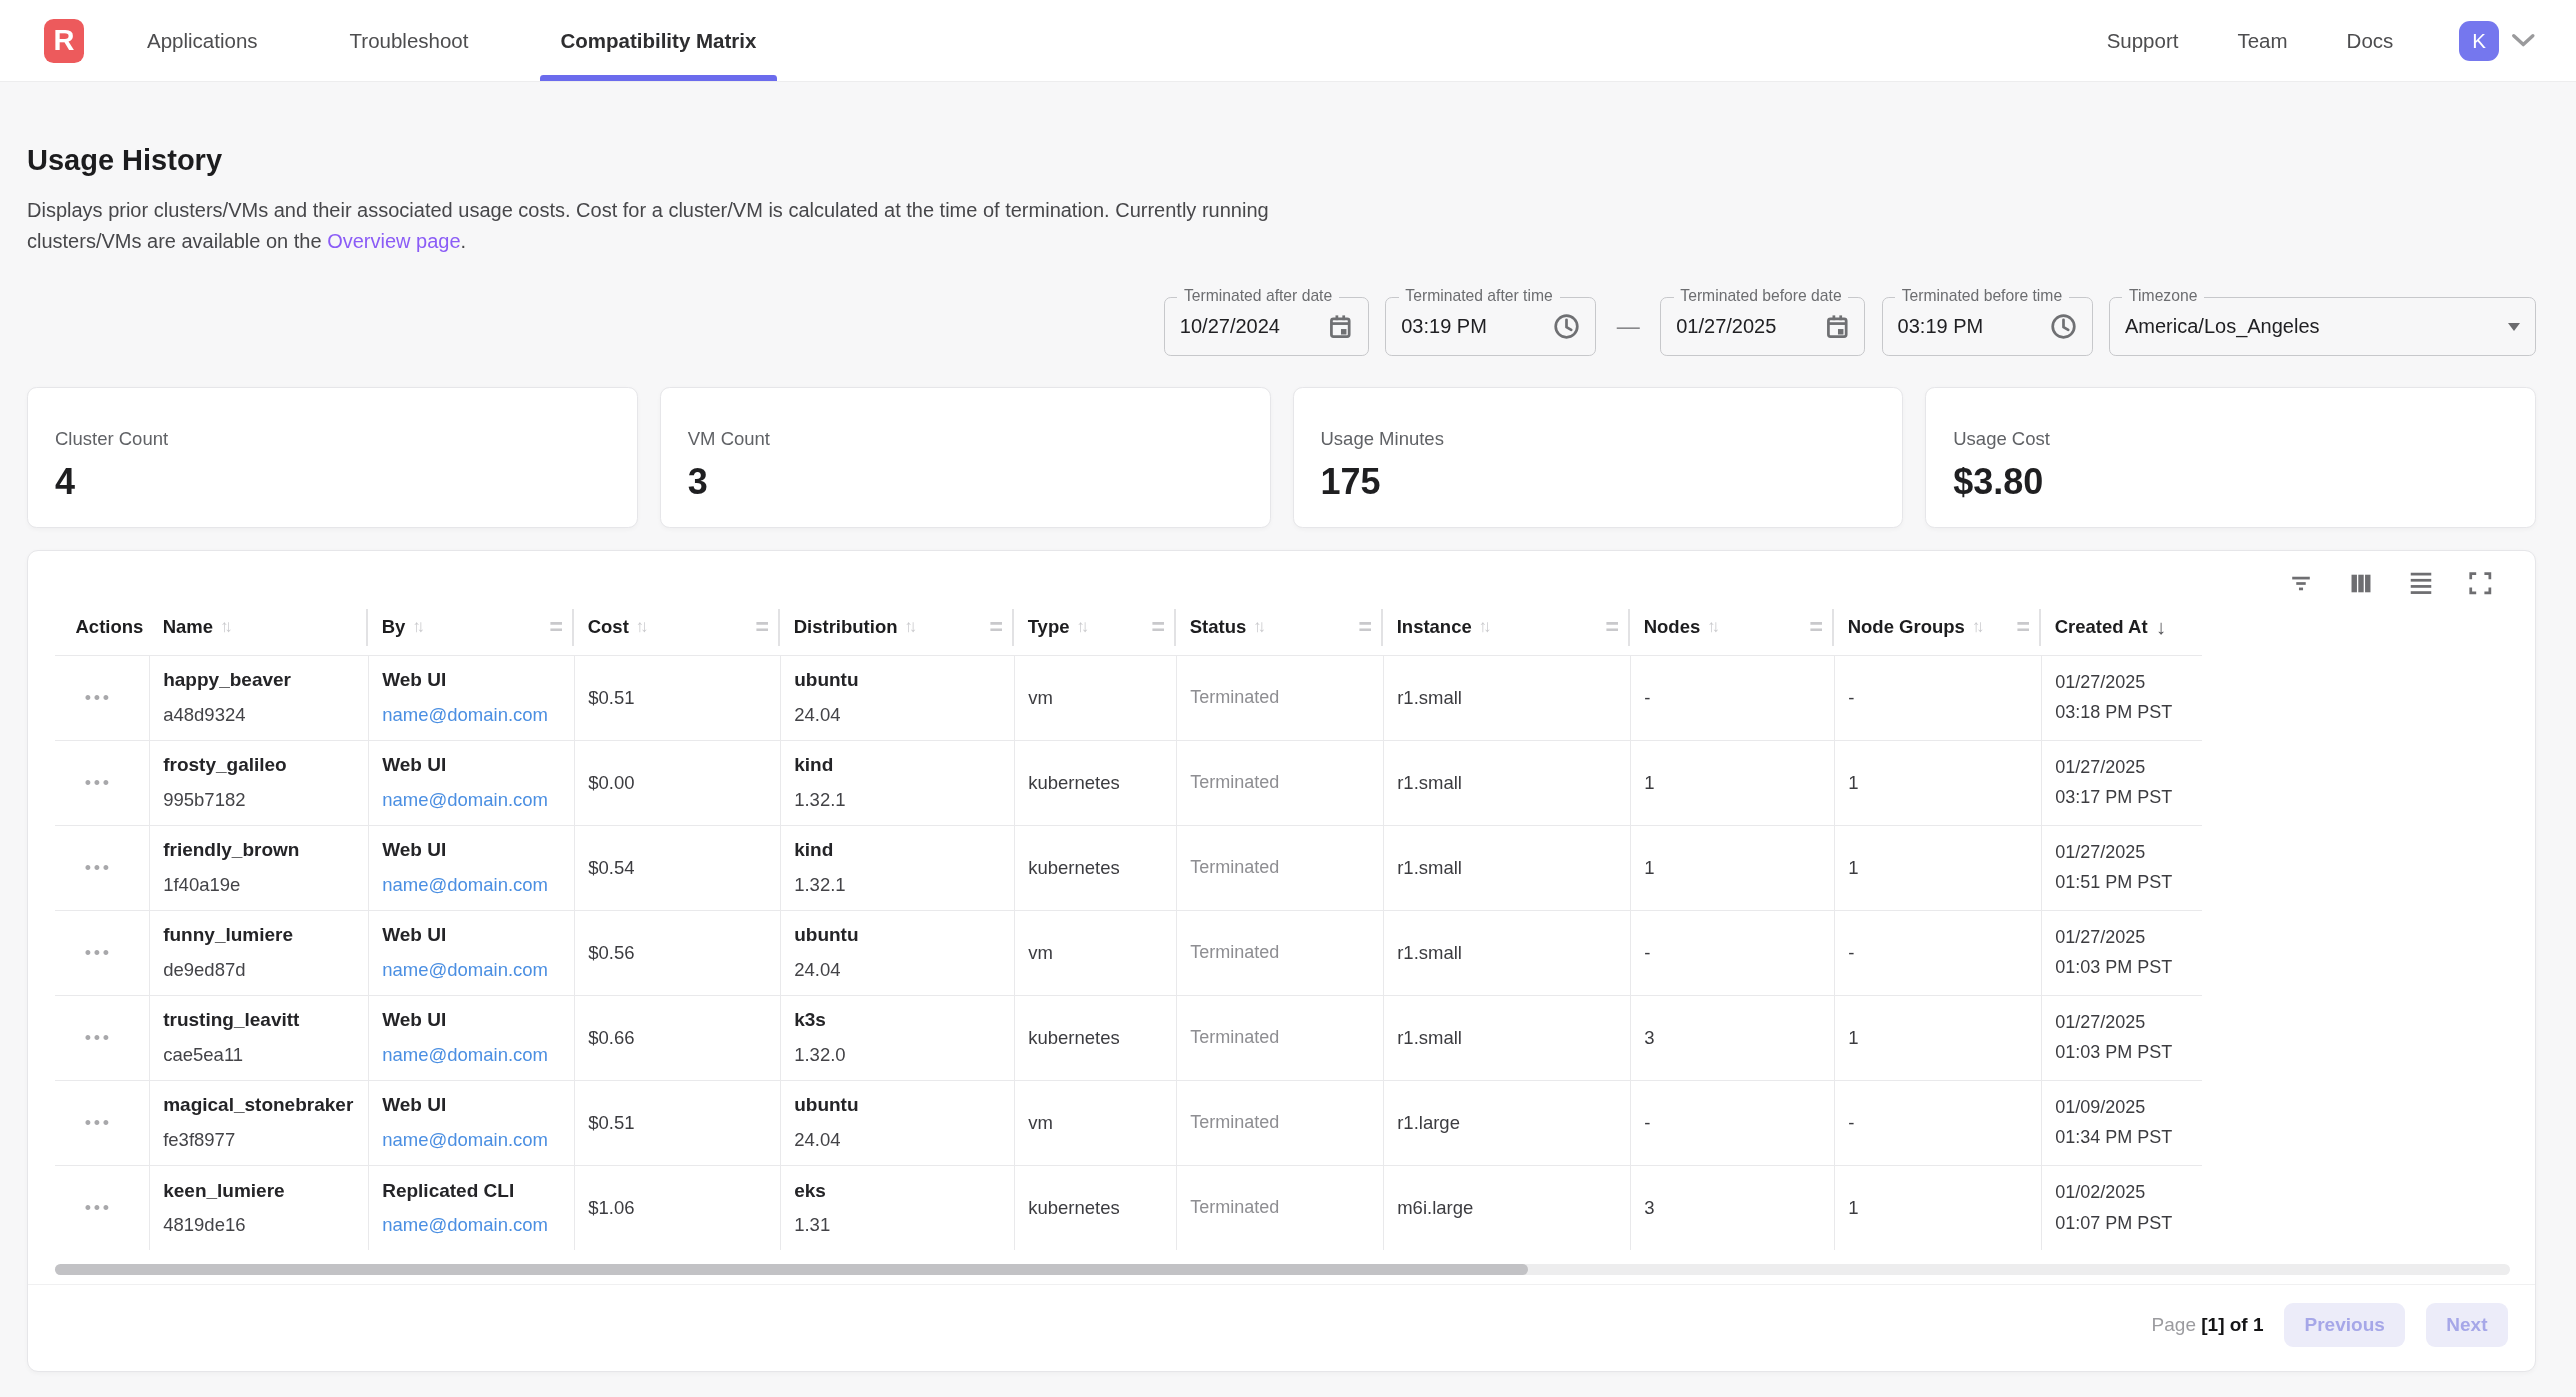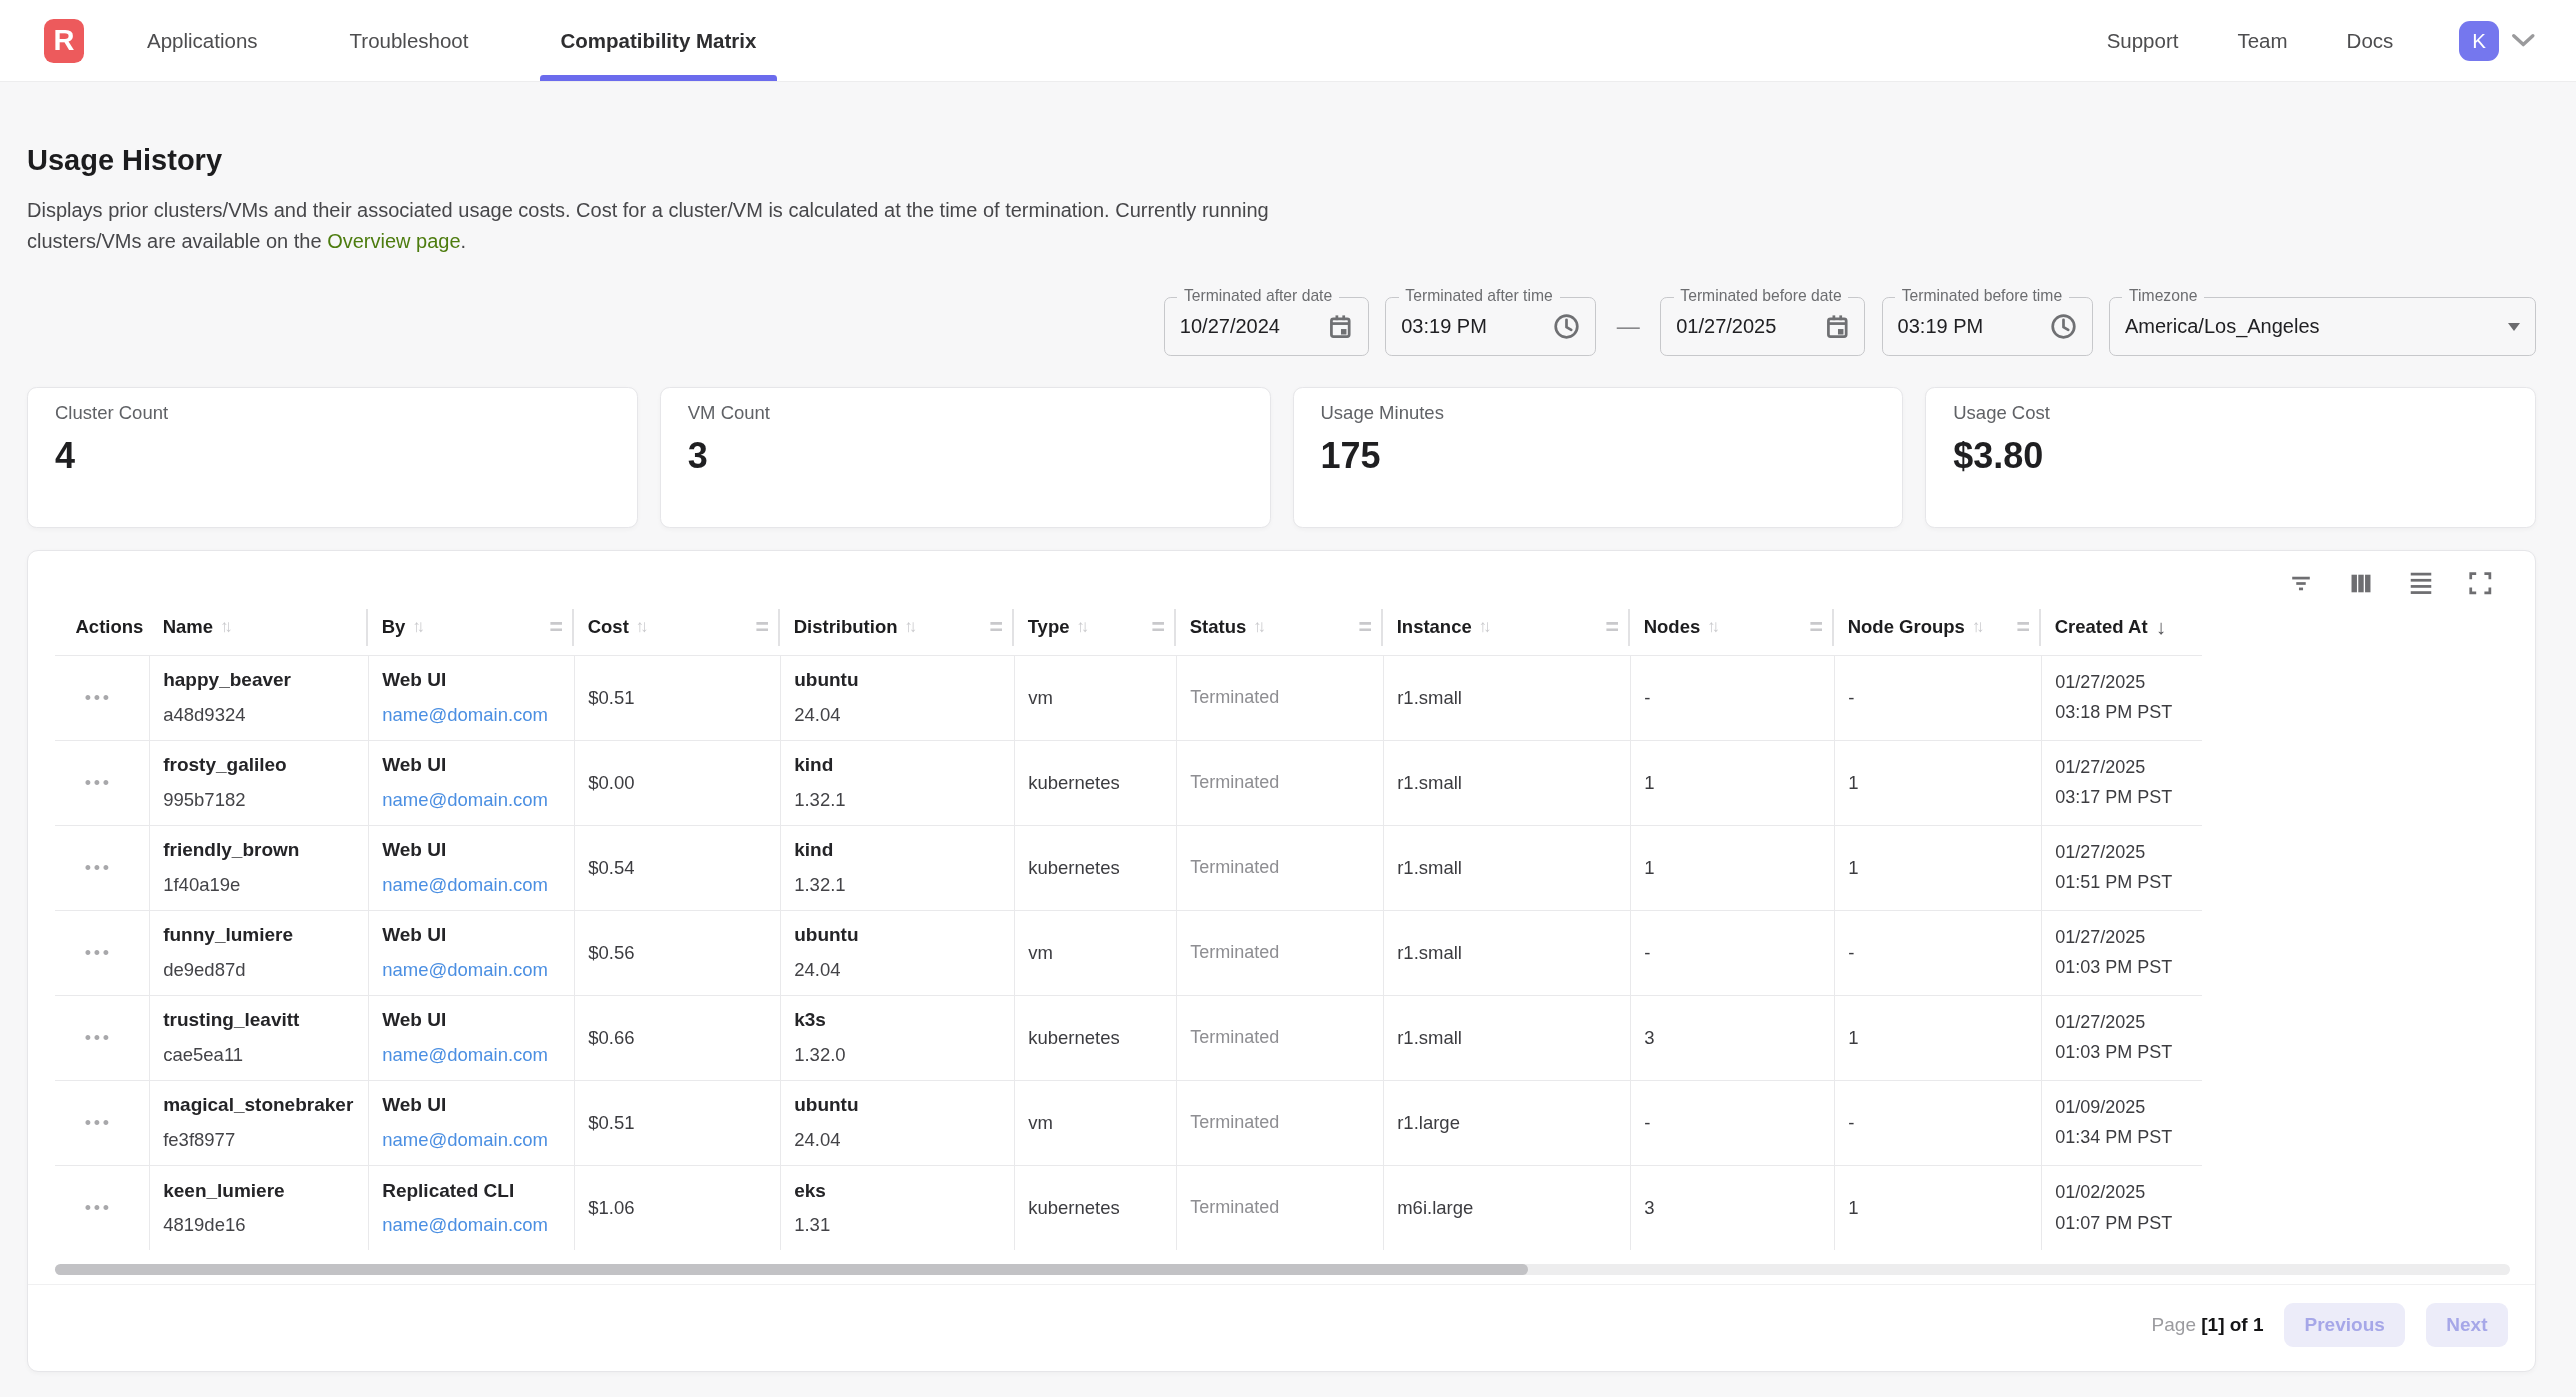--- a/index.html
+++ b/index.html
@@ -27,39 +27,39 @@
   .layout { display:flex; height:1315px; }
   .sidebar { width:328px; background:#2f2f31; padding-top:29px; flex:none; }
   .side-item { height:62px; display:flex; align-items:center; padding-left:44px;
     font-size:20px; color:#ccd0d3; cursor:pointer; }
   .side-item.active { background:#515153; border-left:6.8px solid #e8625a; padding-left:37px;
     color:#ffffff; }
 
   .main { flex:1; padding:0 40px 0 27px; }
   .page-title { margin-top:62px; font-size:29px; font-weight:700; color:#1c1c1e; }
   .page-desc { margin-top:18px; font-size:20px; line-height:1.55; color:#47474a; }
-  .page-desc a { color:#4d7c0f; text-decoration:none; cursor:pointer;text-align:right; }
+  .page-desc a { color:#8b5cf6; text-decoration:none; cursor:pointer;text-align:right; }
 
   
   .filters { margin-top:40px; display:flex; justify-content:flex-end; align-items:center; gap:16.4px; }
   .field { position:relative; height:59px; border:1.4px solid #c7c8cb; border-radius:6.8px;
     display:flex; align-items:center; padding:0 15px; cursor:pointer; }
   .field .flabel { position:absolute; top:-11px; left:12.3px; background:#f7f7f8; padding:0 6.8px;
     font-size:15.7px; color:#6c6d70; white-space:nowrap; }
   .field .fvalue { font-size:20px; color:#202023; white-space:nowrap; }
   .field .ficon { margin-left:auto; display:flex; align-items:center; }
   .w-date { width:205px; } .w-time { width:211px; } .w-tz { width:427px; }
   .range-dash { font-size:23px; color:#88888b; padding:0 4.1px; }
   .caret-down { width:0; height:0; border-left:6.8px solid transparent; border-right:6.8px solid transparent;
     border-top:8.2px solid #6b6b6e; }
 
   
   .stats { margin-top:31px; display:flex; gap:22px; }
   .stat-card { flex:1; height:141px; background:#fff; border:1.4px solid #e6e6e9; border-radius:9.6px;
-    padding:14px 27px; box-shadow:0 1.4px 4.1px rgba(0,0,0,0.03); }
+    padding:40px 27px; box-shadow:0 1.4px 4.1px rgba(0,0,0,0.03); }
   .stat-label { font-size:18.5px; color:#606266; }
   .stat-value { margin-top:11px; font-size:36px; font-weight:700; color:#1f1f21; }
 
   
   .table-card { margin-top:22px; background:#fff; border:1.4px solid #e6e6e9; border-radius:11px;
     padding-bottom:2.7px; box-shadow:0 1.4px 4.1px rgba(0,0,0,0.03); }
   .tc-toolbar { display:flex; justify-content:flex-end; align-items:center; gap:34px;
     padding:19px 42px 4.1px 0; }
   .tc-toolbar .tbtn { cursor:pointer; display:flex; }
 

